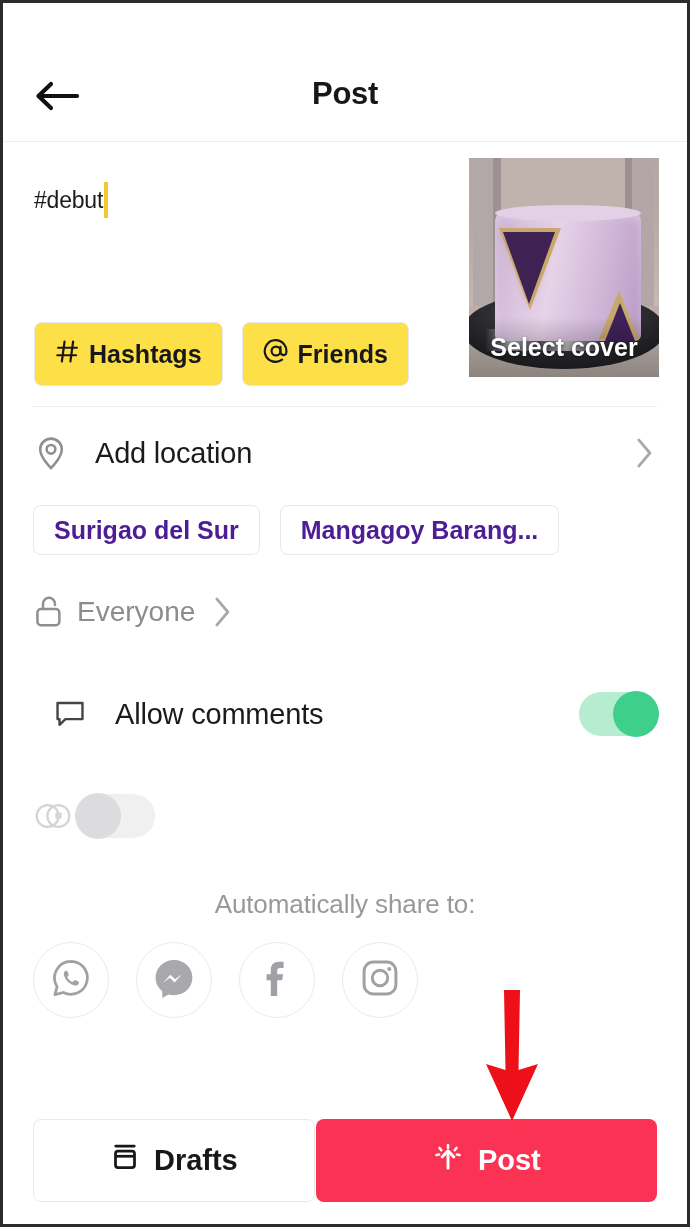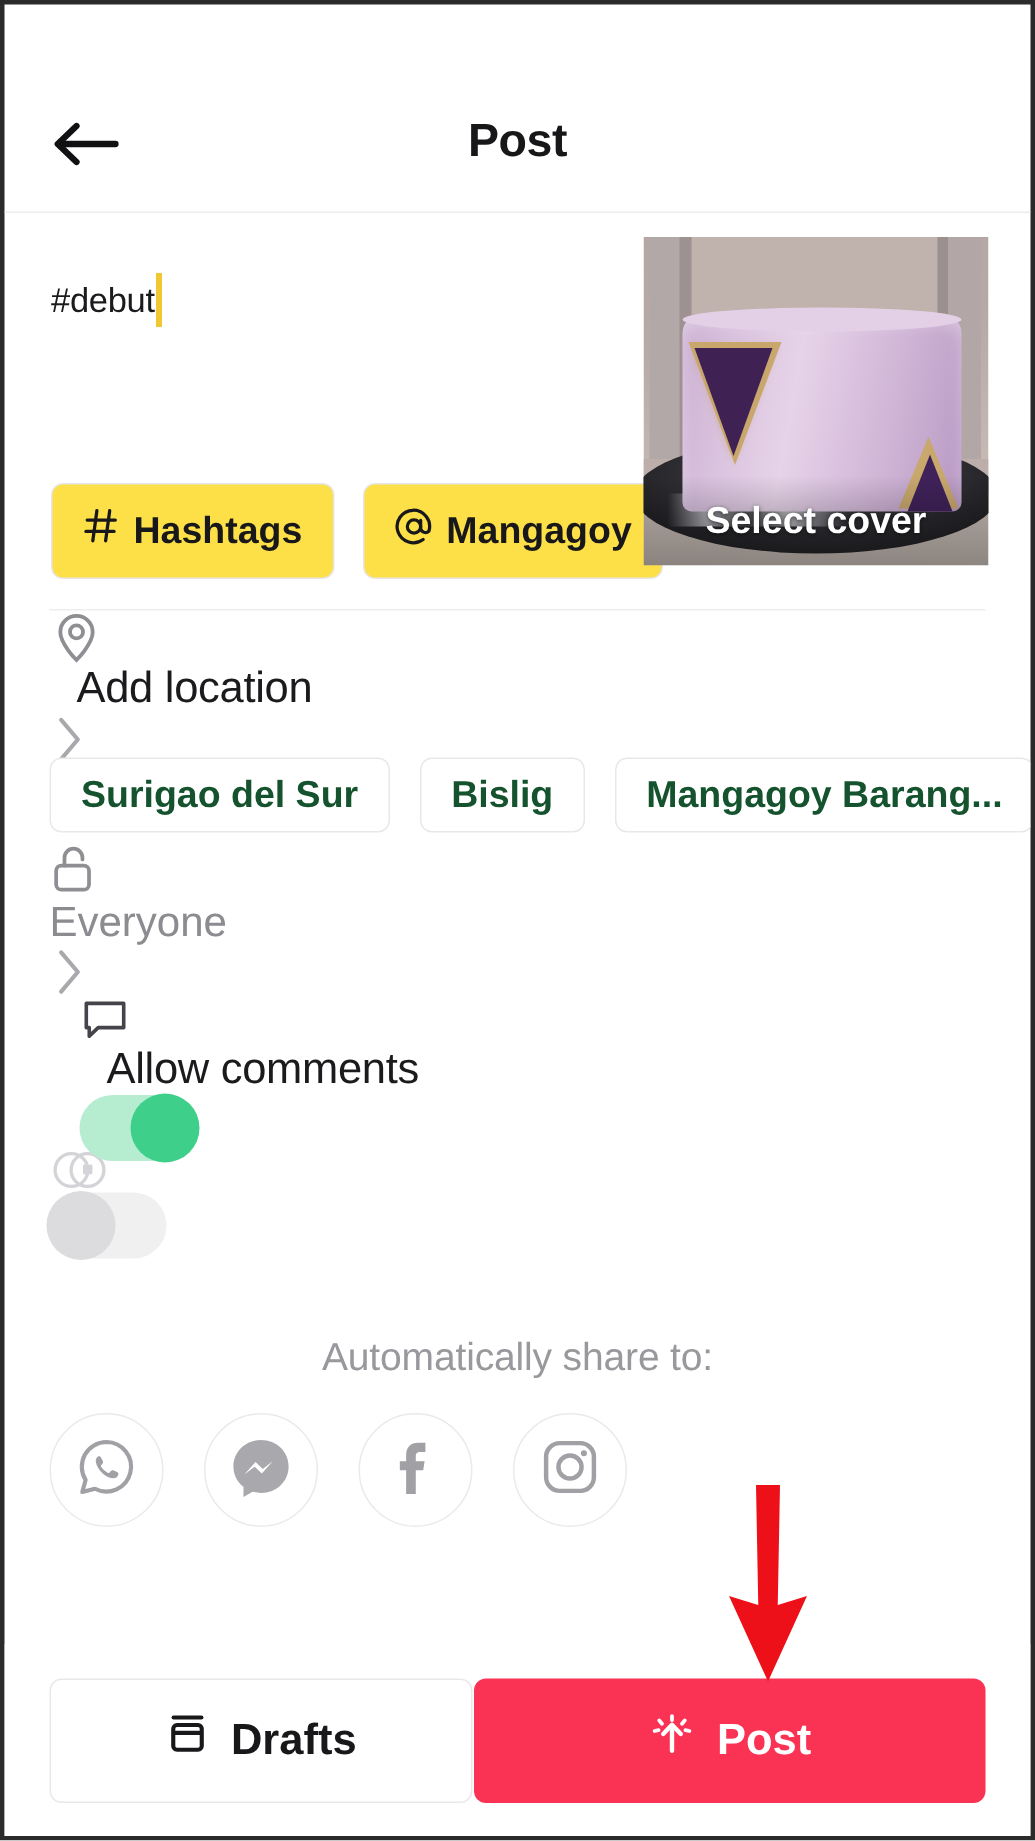--- a/index.html
+++ b/index.html
@@ -109,21 +109,20 @@
 
   
   .cover {
     position: absolute;
     right: 28px;
     top: 16px;
     width: 190px;
     height: 219px;
     overflow: hidden;
     cursor: pointer;
-    padding-left: 40px;
   }
   .cover-photo {
     position: absolute;
     inset: 0;
     background: linear-gradient(175deg, #b4a7a4 0%, #b7aaa6 30%, #c3b6b0 62%, #cfc4bd 100%);
   }
   
   .win {
     position: absolute;
     background: #cfc6c1;
@@ -227,26 +226,25 @@
   
   .divider {
     height: 1px;
     background: #ededee;
     margin: 0 30px;
   }
 
   
   .row {
     display: flex;
-    align-items: flex-start;
+    align-items: center;
     padding: 0 30px;
     height: 84px;
     box-sizing: border-box;
     cursor: pointer;
-    flex-direction: column;
   }
   .row-icon {
     width: 44px;
     display: flex;
     align-items: center;
     justify-content: flex-start;
     flex: none;
   }
   .row-label {
     flex: 1;
@@ -280,21 +278,21 @@
   .loc-chip {
     height: 50px;
     padding: 0 20px;
     display: flex;
     align-items: center;
     border: 1px solid #e8e8ea;
     border-radius: 8px;
     background: #fff;
     font-size: 25px;
     font-weight: bold;
-    color: #14532d;
+    color: #4c1d95;
     white-space: nowrap;
     flex: none;
     cursor: pointer;
     box-sizing: border-box;
   }
 
   
   .toggle {
     width: 78px;
     height: 44px;
@@ -430,21 +428,21 @@
         </span>
         <span>Hashtags</span>
       </div>
       <div class="pill">
         <span>
           <svg width="26" height="26" viewBox="0 0 24 24">
             <circle cx="12" cy="12" r="4.1" stroke="#18181b" stroke-width="2" fill="none"></circle>
             <path d="M16.1 8.2 V13.2 a3 3 0 0 0 5.1 1.6 A10 10 0 1 0 17.6 20" stroke="#18181b" stroke-width="2" fill="none" stroke-linecap="round"></path>
           </svg>
         </span>
-        <span>Mangagoy</span>
+        <span>Friends</span>
       </div>
     </div>
 
     <div class="cover">
       <div class="cover-photo">
         <div class="win wall-mid"></div>
         <div class="win win-l"></div>
         <div class="win win-l2"></div>
         <div class="win win-r"></div>
         <div class="win win-r2"></div>
@@ -475,21 +473,20 @@
     <div class="row-label">Add location</div>
     <div class="chev">
       <svg width="26" height="34" viewBox="0 0 16 26">
         <path d="M4 3 L12.5 13 L4 23" stroke="#a8a8ad" stroke-width="2.1" fill="none" stroke-linecap="round" stroke-linejoin="round"></path>
       </svg>
     </div>
   </div>
 
   <div class="loc-chips">
     <div class="loc-chip">Surigao del Sur</div>
-    <div class="loc-chip">Bislig</div>
     <div class="loc-chip">Mangagoy Barang...</div>
 
   </div>
 
   <div class="row" style="height:102px;">
     <div class="row-icon">
       <svg width="34" height="38" viewBox="0 0 22 26">
         <rect x="2.4" y="11" width="15" height="11" rx="2.4" stroke="#8e8e93" stroke-width="1.7" fill="none"></rect>
         <path d="M6.2 11 V7.4 A4.1 4.1 0 0 1 14.4 7.4 V8.2" stroke="#8e8e93" stroke-width="1.7" fill="none" stroke-linecap="round"></path>
       </svg>

